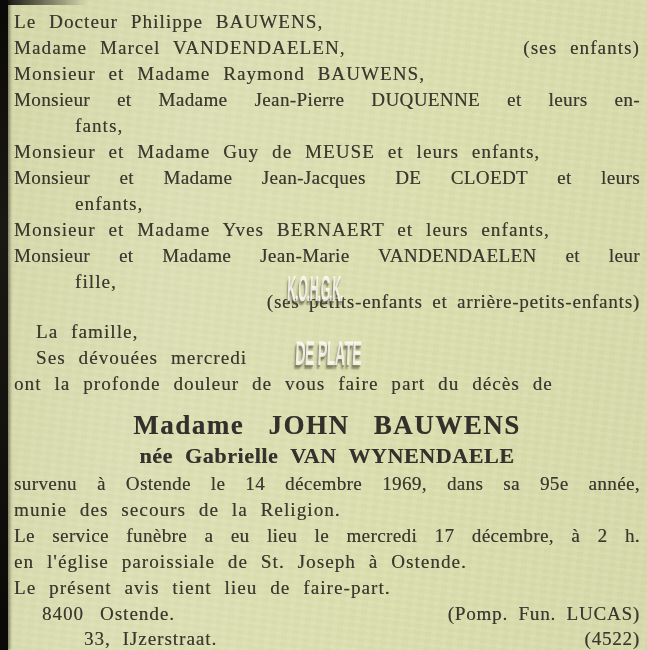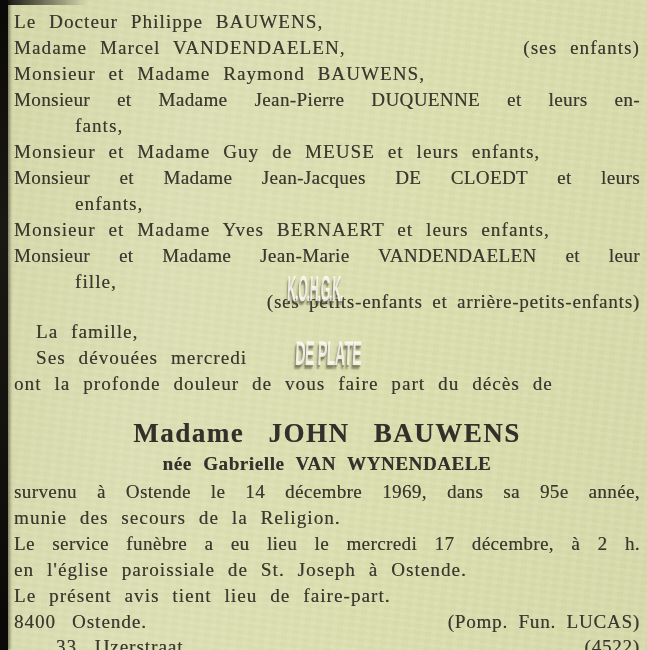--- a/index.html
+++ b/index.html
@@ -36,31 +36,31 @@
   .ln{letter-spacing:1.1px;word-spacing:7px;white-space:pre-wrap;}
   .first{}
   .jfy{letter-spacing:.4px;word-spacing:0;text-align:justify;text-align-last:justify;}
   .cont{padding-left:61px;}
   .split{display:flex;justify-content:space-between;}
   .rt{text-align:right;letter-spacing:.8px;word-spacing:4px;}
   .ind{padding-left:22px;}
   .l12{margin-top:-6px;}
   .l13{margin-top:4px;}
   .title{
-    margin-top:18px;line-height:36px;text-align:center;
+    margin-top:10px;line-height:36px;text-align:center;
     font-size:27px;font-weight:700;color:#32302a;
     letter-spacing:1.5px;word-spacing:16px;
   }
   .subtitle{
     line-height:26px;text-align:center;
-    font-size:19px;font-weight:700;color:#33312b;
+    font-size:22px;font-weight:700;color:#33312b;
     letter-spacing:.6px;word-spacing:6px;
   }
   .b1{margin-top:2px;}
-  .frow{display:flex;justify-content:space-between;line-height:25px;}
+  .frow{display:flex;justify-content:space-between;line-height:25px;margin-left:28px;}
   .frow .left{letter-spacing:1px;word-spacing:6px;}
   .city{margin-left:16px;}
   .street{padding-left:42px;letter-spacing:1px;}
   .fnote{letter-spacing:.8px;word-spacing:5px;}
   .wm{
     position:absolute;z-index:3;pointer-events:none;
     font-family:"Liberation Sans", sans-serif;font-weight:700;
     color:rgba(255,255,250,.82);
     text-shadow:-3px 4px 3px rgba(88,86,62,.6), -1px 2px 1px rgba(88,86,62,.35);
     transform-origin:left top;white-space:nowrap;

